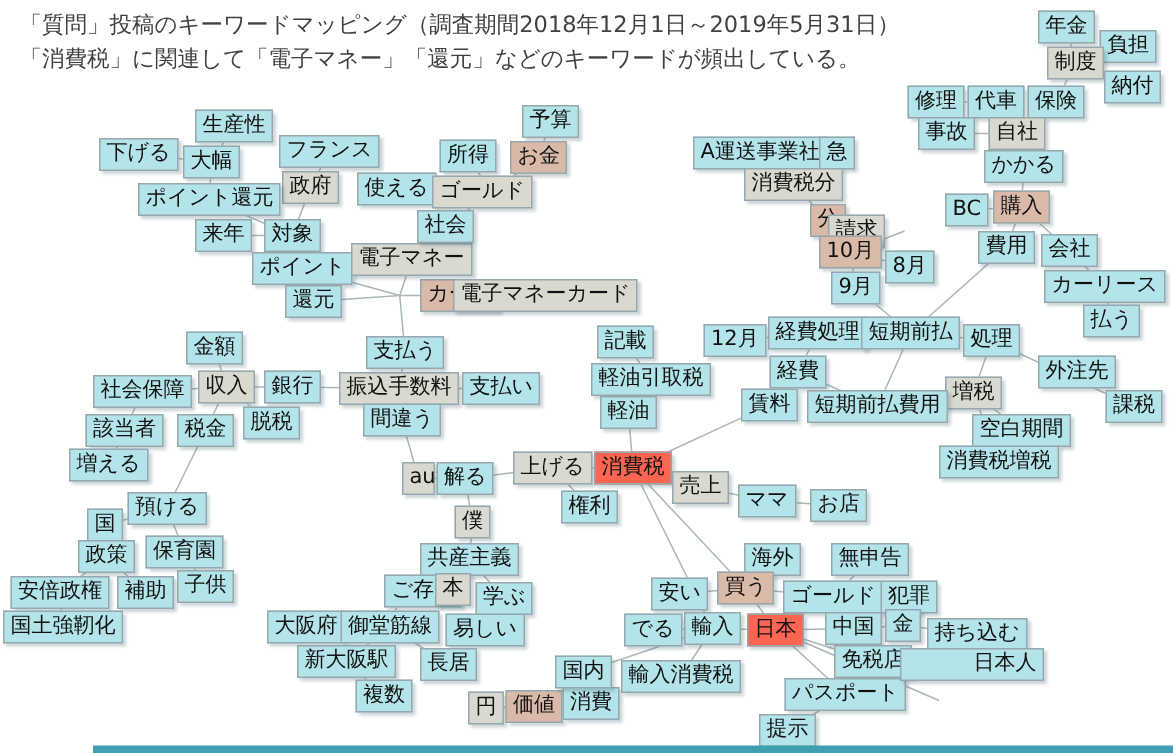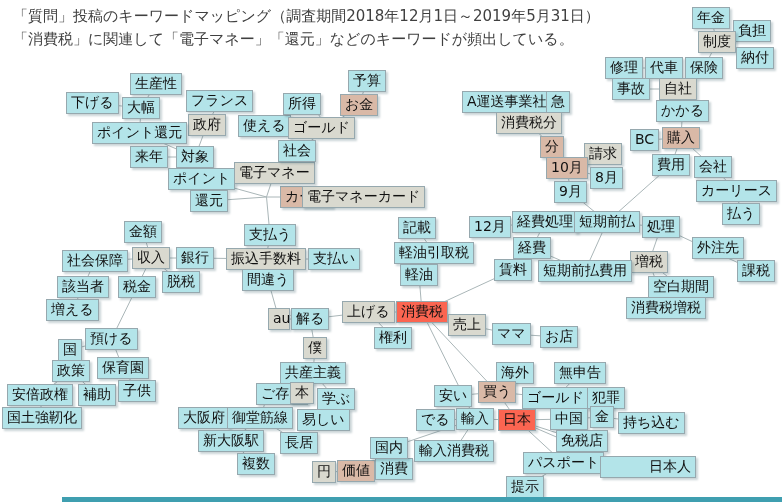--- a/index.html
+++ b/index.html
@@ -155,29 +155,29 @@
       <div class="node c-cyan" style="left: 238px; top: 115px;">使える</div>
       <div class="node c-cyan" style="left: 92px; top: 122px;">ポイント還元</div>
       <div class="node c-cyan" style="left: 130px; top: 146px;">来年</div>
       <div class="node c-cyan" style="left: 176px; top: 146px;">対象</div>
       <div class="node c-cyan" style="left: 168px; top: 168px;">ポイント</div>
       <div class="node c-cyan" style="left: 190px; top: 190px;">還元</div>
       <div class="node c-tan" style="left: 240px; top: 186px; margin-left: 40px;">カード</div>
       <div class="node c-gray" style="left: 234px; top: 162px;">電子マネー</div>
       <div class="node c-gray" style="left: 302px; top: 186px;">電子マネーカード</div>
       <div class="node c-cyan" style="left: 348px; top: 70px;">予算</div>
-      <div class="node c-cyan" style="left: 283px; top: 93px;">所得</div>
+      <div class="node c-cyan" style="left: 293px; top: 93px;">所得</div>
       <div class="node c-tan" style="left: 340px; top: 94px;">お金</div>
       <div class="node c-gray" style="left: 288px; top: 117px;">ゴールド</div>
       <div class="node c-cyan" style="left: 278px; top: 140px;">社会</div>
       <div class="node c-cyan" style="left: 462px; top: 91px;">A運送事業社</div>
       <div class="node c-cyan" style="left: 546px; top: 91px;">急</div>
       <div class="node c-gray" style="left: 496px; top: 112px;">消費税分</div>
       <div class="node c-tan" style="left: 540px; top: 136px;">分</div>
-      <div class="node c-gray" style="left: 584px; top: 143px;">請求</div>
+      <div class="node c-gray" style="left: 552px; top: 143px;">請求</div>
       <div class="node c-tan" style="left: 546px; top: 157px;">10月</div>
       <div class="node c-cyan" style="left: 590px; top: 167px;">8月</div>
       <div class="node c-cyan" style="left: 554px; top: 181px;">9月</div>
       <div class="node c-cyan" style="left: 630px; top: 129px;">BC</div>
       <div class="node c-tan" style="left: 662px; top: 127px;">購入</div>
       <div class="node c-cyan" style="left: 652px; top: 154px;">費用</div>
       <div class="node c-cyan" style="left: 694px; top: 156px;">会社</div>
       <div class="node c-cyan" style="left: 696px; top: 180px;">カーリース</div>
       <div class="node c-cyan" style="left: 722px; top: 203px;">払う</div>
       <div class="node c-cyan" style="left: 692px; top: 7px;">年金</div>
@@ -256,17 +256,17 @@
       <div class="node c-cyan" style="left: 416px; top: 409px;">でる</div>
       <div class="node c-cyan" style="left: 456px; top: 408px;">輸入</div>
       <div class="node c-red" style="left: 498px; top: 409px;">日本</div>
       <div class="node c-cyan" style="left: 550px; top: 408px;">中国</div>
       <div class="node c-cyan" style="left: 590px; top: 406px;">金</div>
       <div class="node c-cyan" style="left: 618px; top: 412px;">持ち込む</div>
       <div class="node c-cyan" style="left: 370px; top: 437px;">国内</div>
       <div class="node c-cyan" style="left: 414px; top: 440px;">輸入消費税</div>
       <div class="node c-cyan" style="left: 556px; top: 430px;">免税店</div>
       <div class="node c-cyan" style="left: 523px; top: 452px;">パスポート</div>
-      <div class="node c-cyan" style="left: 600px; top: 456px; padding-left: 48px;">日本人</div>
+      <div class="node c-cyan" style="left: 600px; top: 432px; padding-left: 48px;">日本人</div>
       <div class="node c-cyan" style="left: 506px; top: 476px;">提示</div>
     </div>
   <div id="bottom-bar" style="background: rgb(63, 159, 176);"></div>
 </div>
 
 </body></html>

